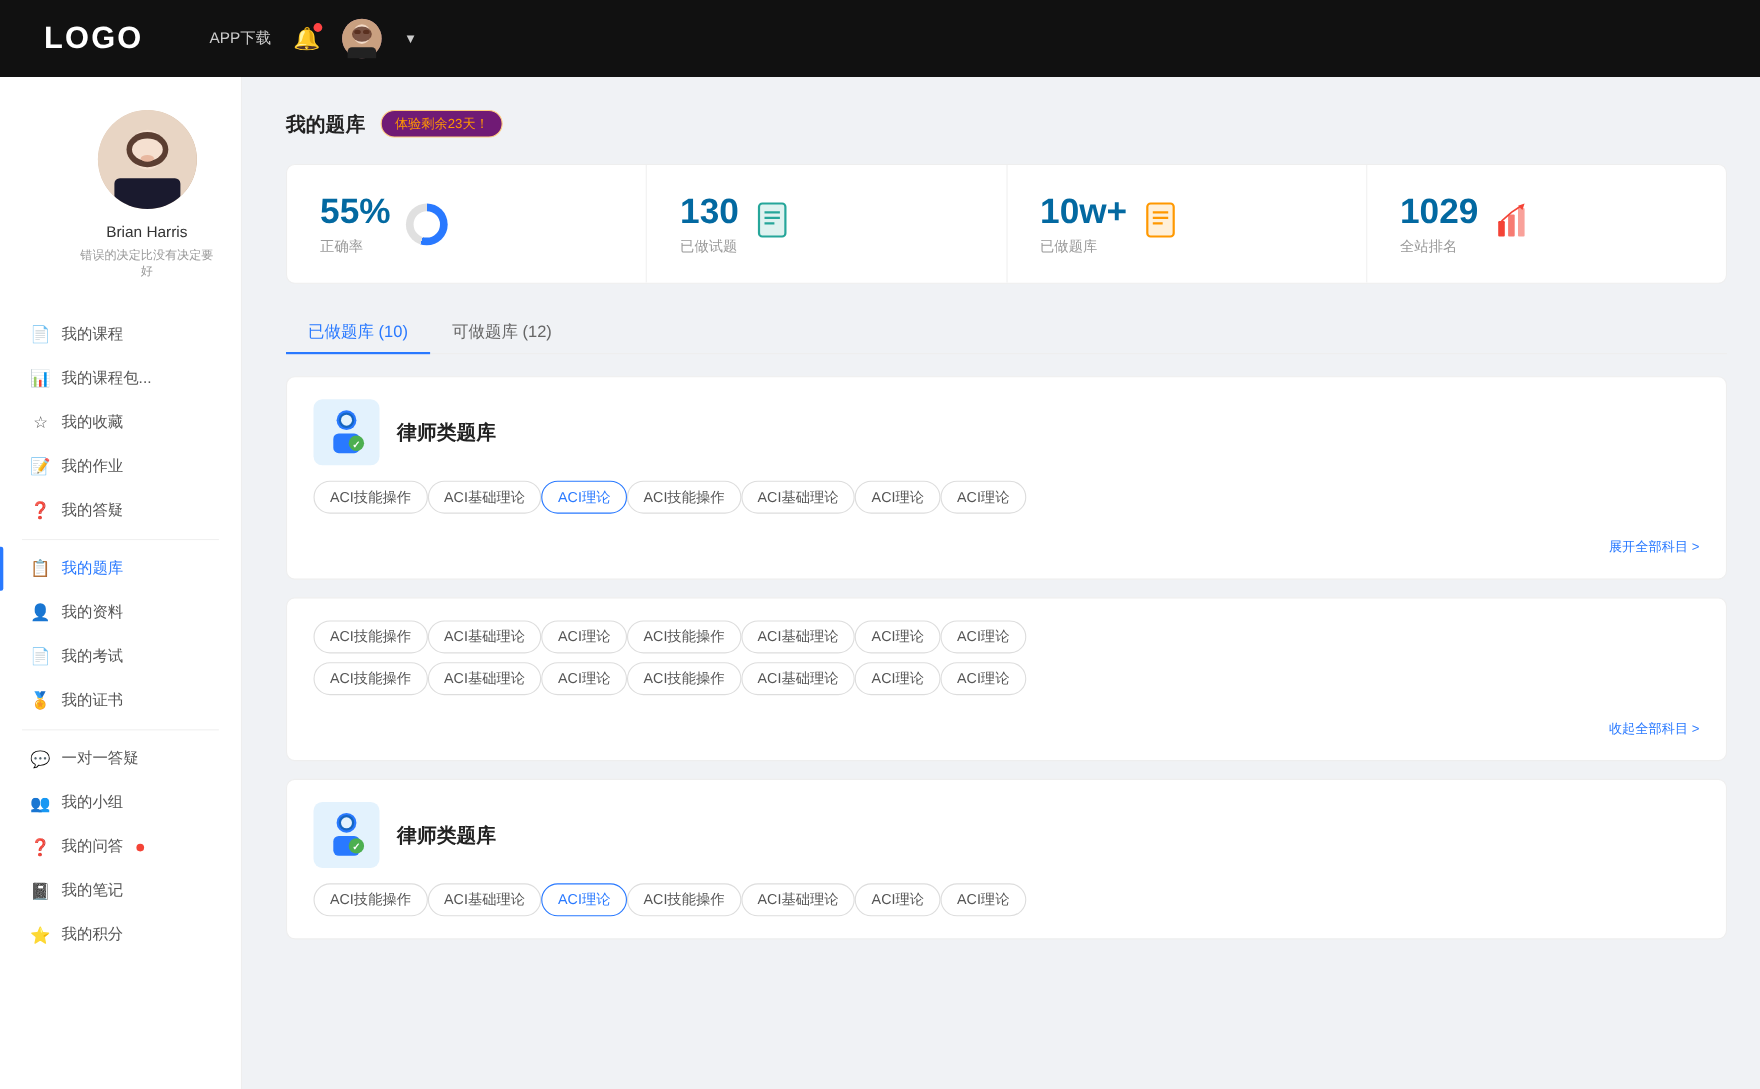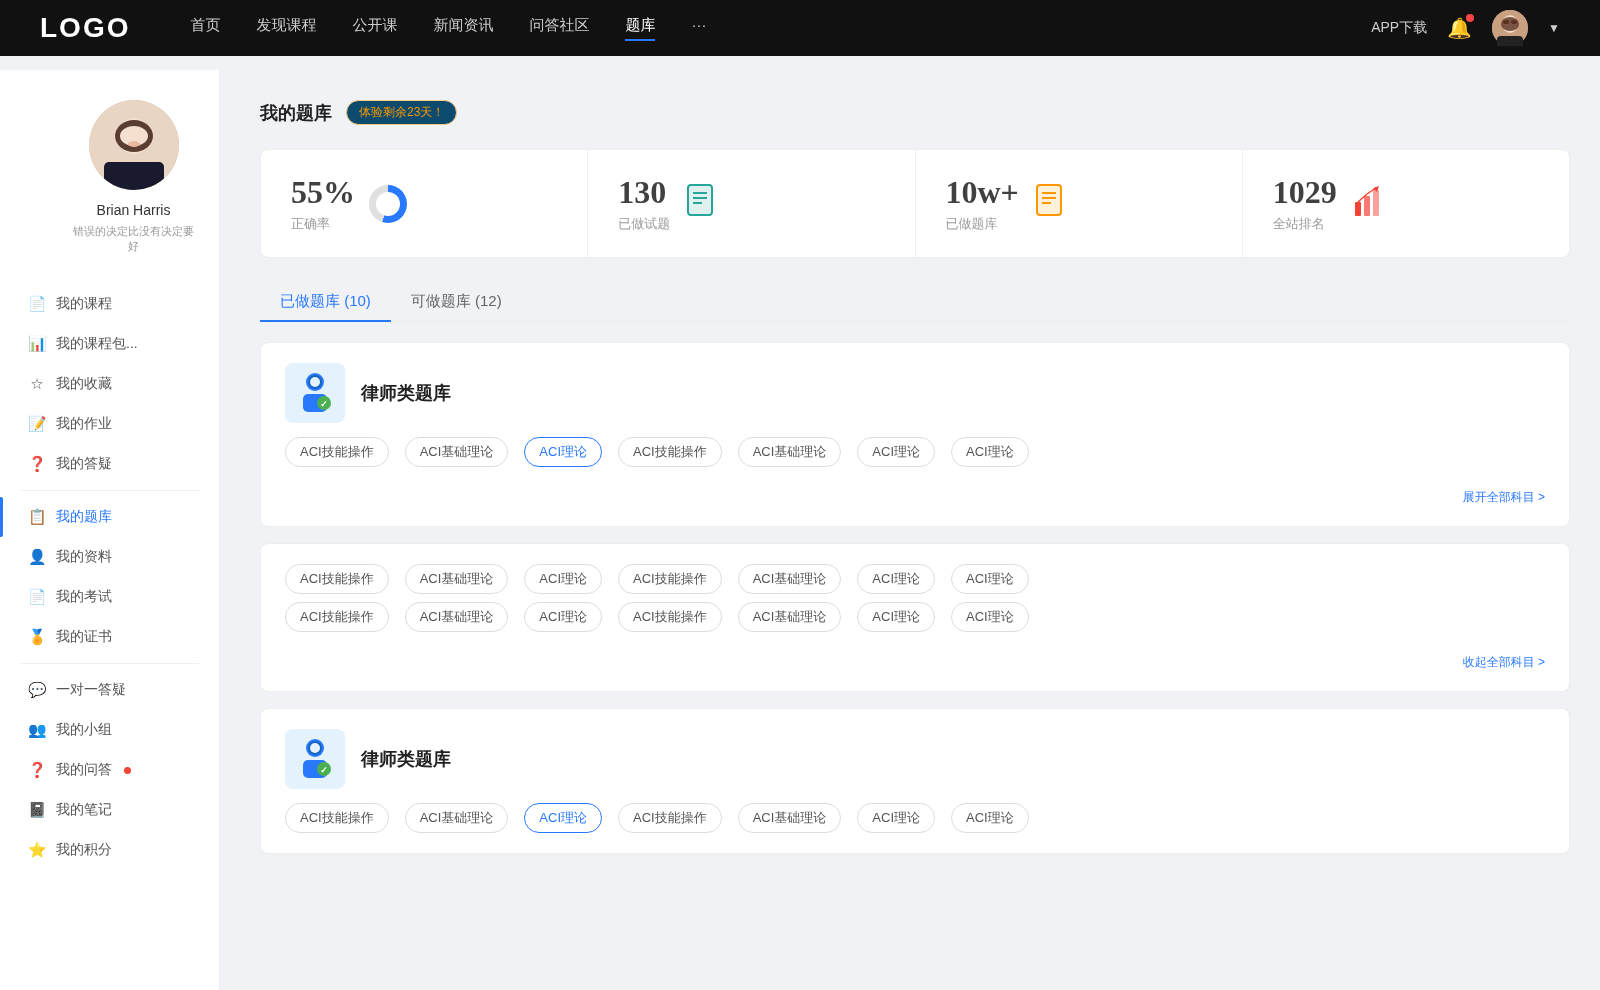--- a/index.html
+++ b/index.html
@@ -1,20 +1,20 @@
 <!DOCTYPE html>
 <html><head>
   <meta charset="utf-8">
   <style>
     * { box-sizing: border-box; margin: 0; padding: 0; }
     body { font-family: -apple-system, BlinkMacSystemFont, 'PingFang SC', 'Microsoft YaHei', sans-serif; background: #f0f2f5; min-height: 990px; }
 
     
     .navbar {
-      background: #111; height: 56px; display: flex; align-items: center;
+      background: #111; height: 70px; display: flex; align-items: center;
       padding: 0 40px; position: fixed; top: 0; left: 0; right: 0; z-index: 100;
     }
     .nav-logo { color: #fff; font-size: 28px; font-weight: bold; letter-spacing: 2px; margin-right: 60px; }
     .nav-links { display: flex; gap: 36px; flex: 1; }
     .nav-link { color: #ccc; font-size: 15px; cursor: pointer; text-decoration: none; }
     .nav-link.active { color: #fff; border-bottom: 2px solid #2979ff; padding-bottom: 4px; }
     .nav-right { display: flex; align-items: center; gap: 20px; }
     .nav-app-dl { color: #ccc; font-size: 14px; cursor: pointer; }
     .nav-bell { position: relative; cursor: pointer; }
     .nav-bell-icon { font-size: 20px; color: #ccc; }
@@ -53,35 +53,35 @@
     .sidebar-icon { font-size: 15px; width: 18px; text-align: center; }
     .sidebar-divider { height: 1px; background: #f0f0f0; margin: 6px 20px; }
 
     
     .main { margin-left: 220px; flex: 1; padding: 30px 30px 30px 40px; }
 
     
     .page-header { display: flex; align-items: center; gap: 14px; margin-bottom: 24px; }
     .page-title { font-size: 18px; font-weight: 600; color: #222; }
     .trial-badge {
-      background: #0c4a6e; color: #ff9800; border: 1px solid #ffcc80;
+      background: #701a75; color: #ff9800; border: 1px solid #ffcc80;
       border-radius: 20px; padding: 3px 12px; font-size: 12px;
     }
 
     
     .stats-row {
       display: flex; gap: 0; background: #fff; border-radius: 8px;
       border: 1px solid #eee; margin-bottom: 24px; overflow: hidden;
     }
     .stat-item {
       flex: 1; padding: 24px 30px; display: flex; align-items: center; gap: 14px;
       border-right: 1px solid #f0f0f0;
     }
     .stat-item:last-child { border-right: none; }
-    .stat-value { font-size: 32px; font-weight: 700; color: #404040; font-family: Liberation Serif, serif; }
+    .stat-value { font-size: 32px; font-weight: 700; color: #0369a1; }
     .stat-label { font-size: 13px; color: #999; margin-top: 4px; }
 
     
     .pie-chart {
       width: 38px; height: 38px; border-radius: 50%;
       background: conic-gradient(#2979ff 0% 55%, #e0e0e0 55% 100%);
       display: flex; align-items: center; justify-content: center;
     }
     .pie-inner {
       width: 24px; height: 24px; border-radius: 50%; background: #fff;
@@ -100,43 +100,34 @@
     }
 
     
     .bank-section { background: #fff; border-radius: 8px; border: 1px solid #eee; margin-bottom: 16px; padding: 20px 24px; }
     .bank-header { display: flex; align-items: center; gap: 16px; margin-bottom: 14px; }
     .bank-icon {
       width: 60px; height: 60px; border-radius: 8px; background: #e3f2fd;
       display: flex; align-items: center; justify-content: center; flex-shrink: 0;
     }
     .bank-title { font-size: 18px; font-weight: 600; color: #222; }
-    .tags-row { display: flex; flex-wrap: wrap; gap: 16px; }
+    .tags-row { display: flex; flex-wrap: wrap; gap: 0; }
     .tag {
       padding: 5px 14px; border: 1px solid #ddd; border-radius: 20px;
       font-size: 13px; color: #555; cursor: pointer; white-space: nowrap;
     }
     .tag.active { border-color: #2979ff; color: #2979ff; background: #fff; }
     .expand-link { text-align: right; font-size: 12px; color: #2979ff; cursor: pointer; margin-top: 22px; }
     .tags-row-2 { margin-top: 8px; }
   </style>
 </head>
 <body>
 
 <nav class="navbar">
   <div class="nav-logo">LOGO</div>
-  <div class="nav-links">
-    <a class="nav-link">首页</a>
-    <a class="nav-link">发现课程</a>
-    <a class="nav-link">公开课</a>
-    <a class="nav-link">新闻资讯</a>
-    <a class="nav-link">问答社区</a>
-    <a class="nav-link active">题库</a>
-    <a class="nav-link">···</a>
-  </div>
   <div class="nav-right">
     <span class="nav-app-dl">APP下载</span>
     <div class="nav-bell">
       <span class="nav-bell-icon">🔔</span>
       <div class="nav-bell-dot"></div>
     </div>
     <div class="nav-avatar-placeholder">
       <svg width="36" height="36" viewBox="0 0 36 36">
         <circle cx="18" cy="18" r="18" fill="#c9a080"></circle>
         <ellipse cx="18" cy="14" rx="8" ry="9" fill="#f0d5c0"></ellipse>

